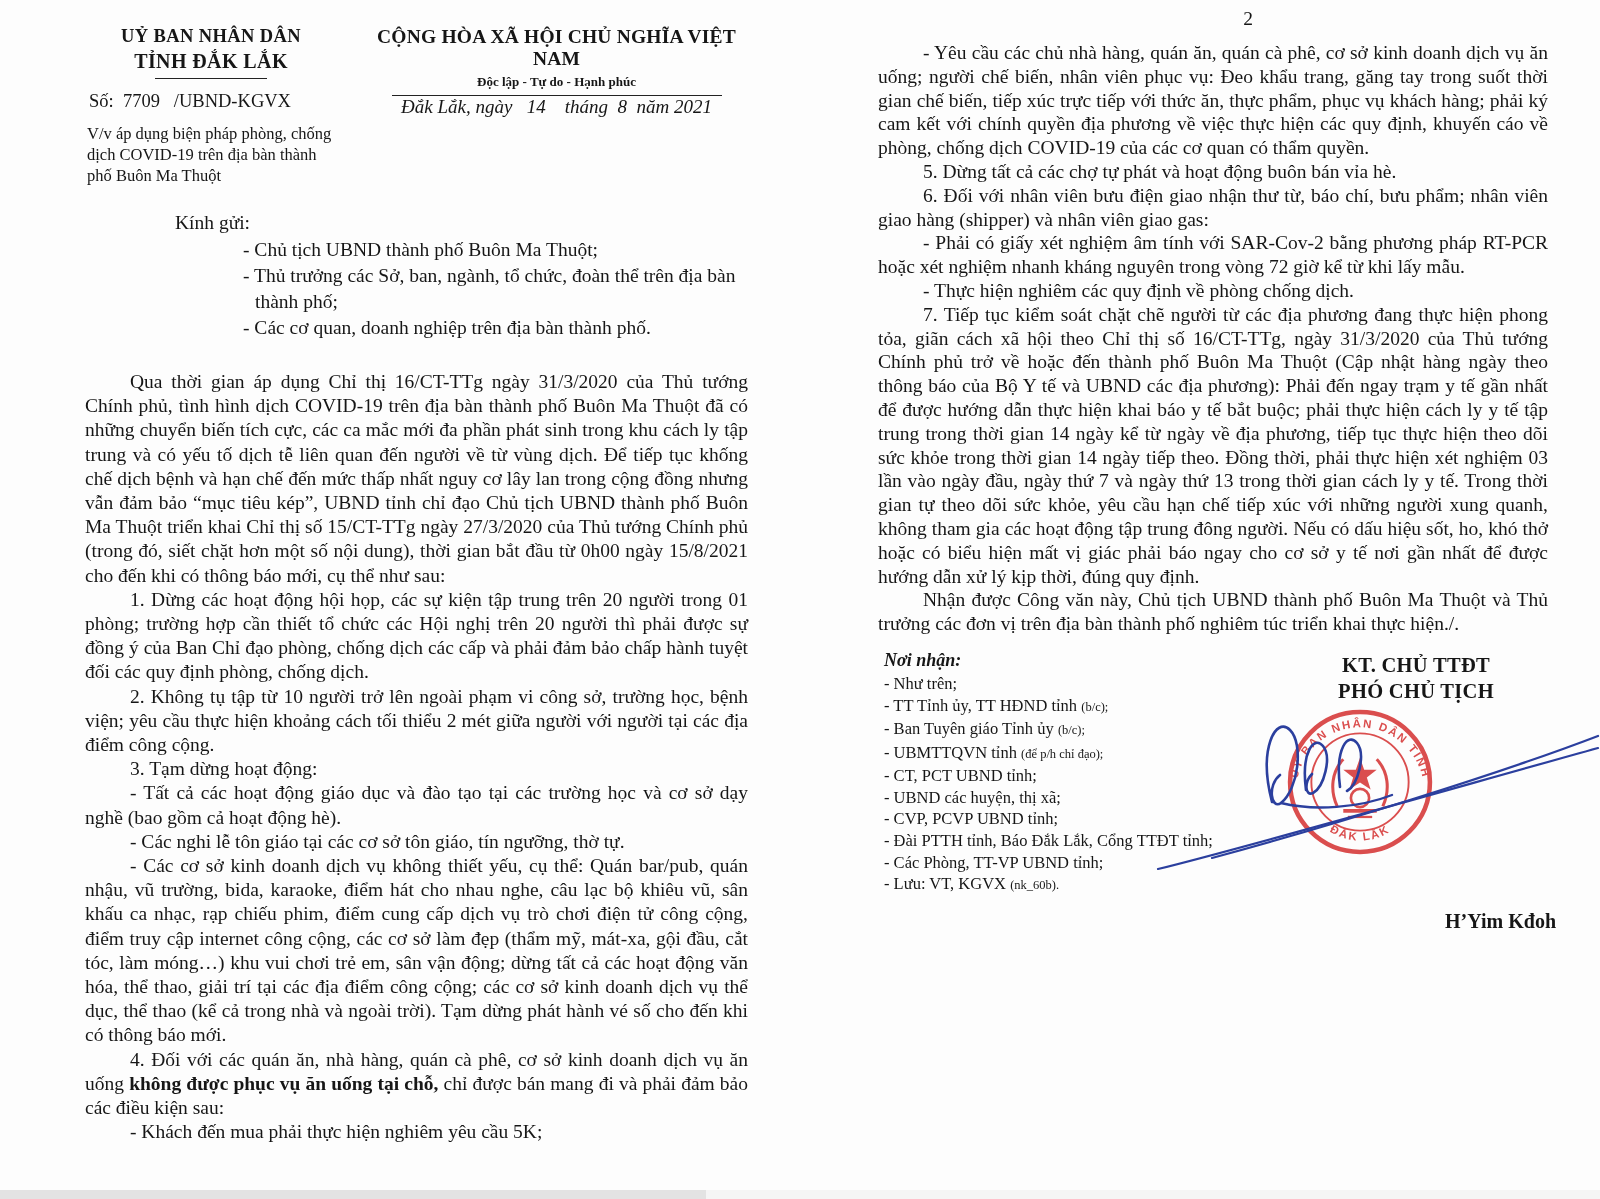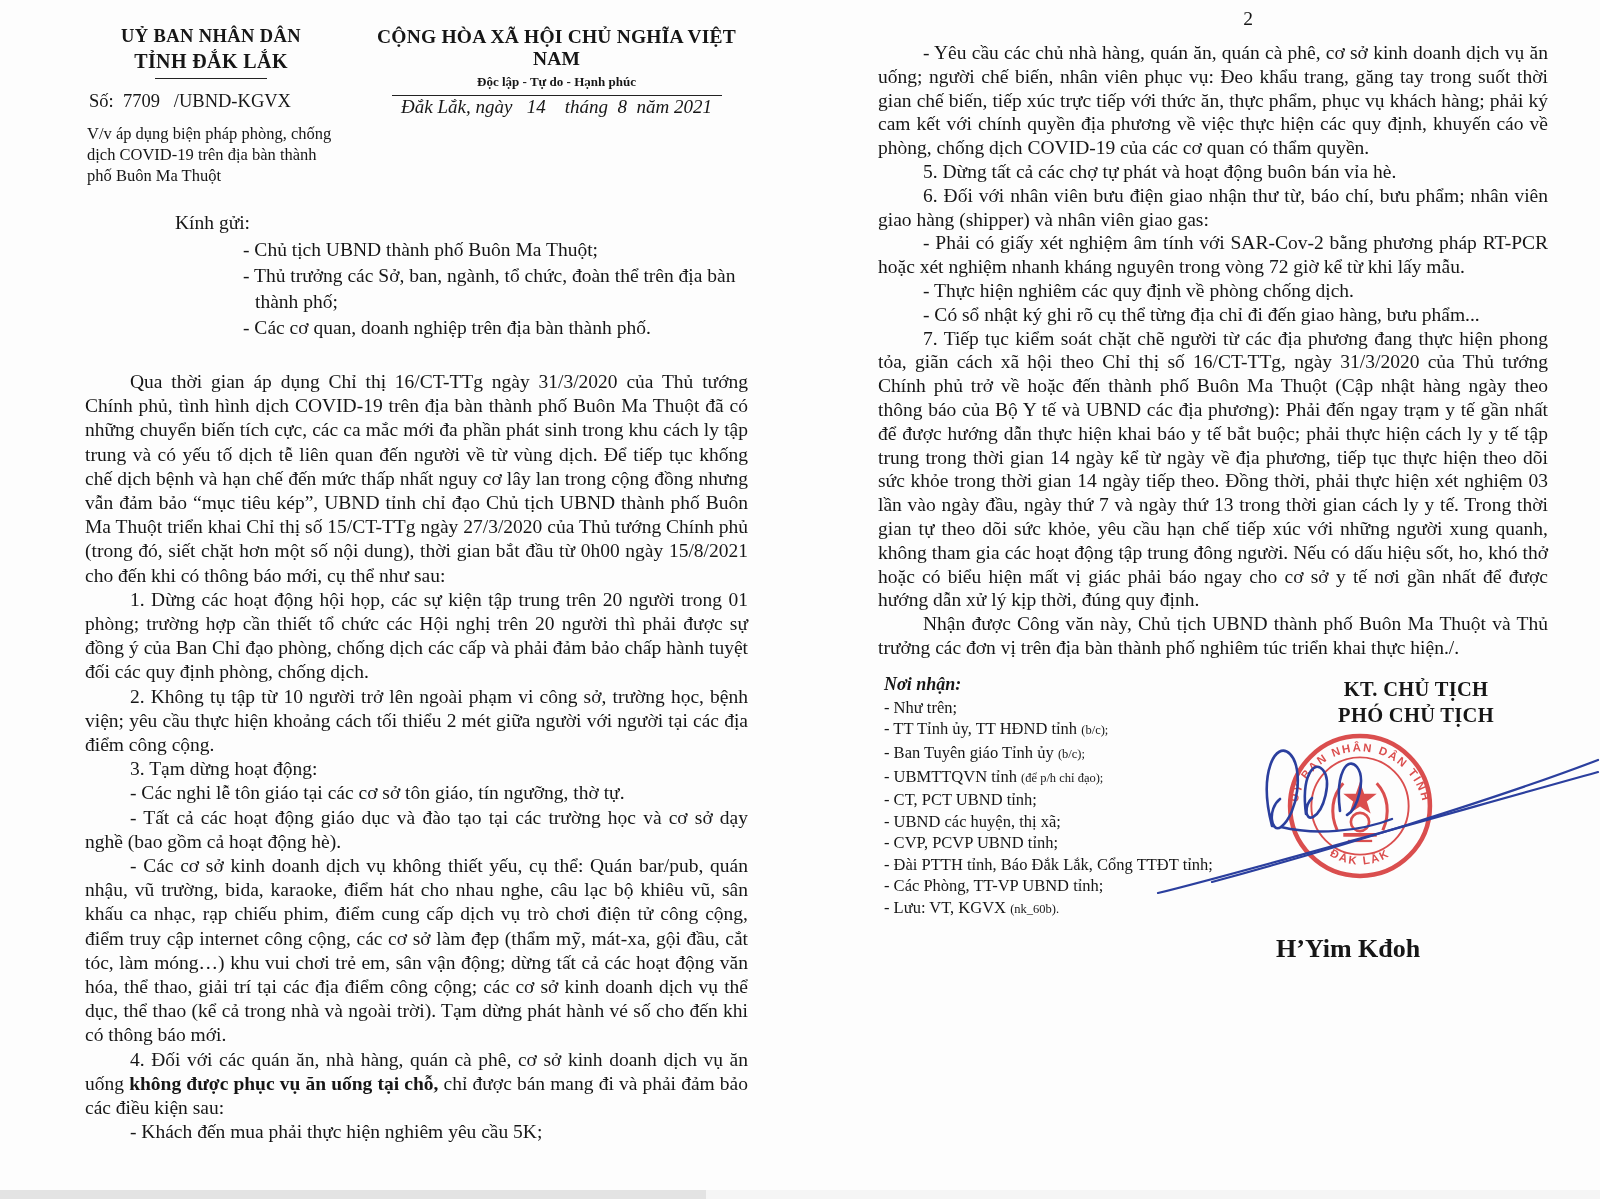--- a/index.html
+++ b/index.html
@@ -50,22 +50,22 @@
   .page-num{font-size:19.5px;text-align:center;padding-left:70px;margin-bottom:11px;}
 
   
   .footer{position:relative;margin-top:12px;height:320px;}
   .noi-nhan{position:absolute;left:6px;top:2px;width:390px;}
   .noi-nhan-title{font-size:18px;font-weight:bold;font-style:italic;margin-bottom:2px;}
   .noi-nhan p{font-size:16.5px;line-height:21.6px;}
   .noi-nhan .small-note{font-size:12.5px;}
   .sig-block{position:absolute;left:398px;top:4px;width:280px;text-align:center;}
   .sig-line{font-weight:bold;font-size:20.5px;line-height:26px;letter-spacing:.3px;}
-  .sig-name{position:absolute;left:398px;top:262px;width:280px;text-align:left;
-    font-weight:bold;font-size:26px;}
+  .sig-name{position:absolute;left:398px;top:262px;width:280px;text-align:right;
+    font-weight:bold;font-size:20px;}
   .stamp-svg{position:absolute;left:406px;top:58px;width:152px;height:152px;opacity:.92;}
   .stamp-ring{fill:none;stroke:var(--stamp-red);}
   .stamp-text{fill:var(--stamp-red);font-weight:bold;font-size:15px;letter-spacing:2.5px;
     font-family:"Liberation Sans","DejaVu Sans",sans-serif;}
   .stamp-fill{fill:var(--stamp-red);}
   .stamp-stroke{fill:none;stroke:var(--stamp-red);}
   .sig-scrawl{position:absolute;top:42px;right:-52px;width:446px;height:190px;}
   .sig-scrawl path{fill:none;stroke:var(--sig-blue);stroke-linecap:round;}
 
   
@@ -99,38 +99,37 @@
         <p>- Thủ trưởng các Sở, ban, ngành, tổ chức, đoàn thể trên địa bàn thành phố;</p>
         <p>- Các cơ quan, doanh nghiệp trên địa bàn thành phố.</p>
       </div>
   </div>
 
   <div class="body-block">
       <p class="para">Qua thời gian áp dụng Chỉ thị 16/CT-TTg ngày 31/3/2020 của Thủ tướng Chính phủ, tình hình dịch COVID-19 trên địa bàn thành phố Buôn Ma Thuột đã có những chuyển biến tích cực, các ca mắc mới đa phần phát sinh trong khu cách ly tập trung và có yếu tố dịch tễ liên quan đến người về từ vùng dịch. Để tiếp tục khống chế dịch bệnh và hạn chế đến mức thấp nhất nguy cơ lây lan trong cộng đồng nhưng vẫn đảm bảo “mục tiêu kép”, UBND tỉnh chỉ đạo Chủ tịch UBND thành phố Buôn Ma Thuột triển khai Chỉ thị số 15/CT-TTg ngày 27/3/2020 của Thủ tướng Chính phủ (trong đó, siết chặt hơn một số nội dung), thời gian bắt đầu từ 0h00 ngày 15/8/2021 cho đến khi có thông báo mới, cụ thể như sau:</p>
       <p class="para">1. Dừng các hoạt động hội họp, các sự kiện tập trung trên 20 người trong 01 phòng; trường hợp cần thiết tổ chức các Hội nghị trên 20 người thì phải được sự đồng ý của Ban Chỉ đạo phòng, chống dịch các cấp và phải đảm bảo chấp hành tuyệt đối các quy định phòng, chống dịch.</p>
       <p class="para">2. Không tụ tập từ 10 người trở lên ngoài phạm vi công sở, trường học, bệnh viện; yêu cầu thực hiện khoảng cách tối thiểu 2 mét giữa người với người tại các địa điểm công cộng.</p>
       <p class="para">3. Tạm dừng hoạt động:</p>
+      <p class="para">- Tất cả các hoạt động giáo dục và đào tạo tại các trường học và cơ sở dạy nghề (bao gồm cả hoạt động hè).</p>
       <p class="para">- Các nghi lễ tôn giáo tại các cơ sở tôn giáo, tín ngưỡng, thờ tự.</p>
-      <p class="para">- Tất cả các hoạt động giáo dục và đào tạo tại các trường học và cơ sở dạy nghề (bao gồm cả hoạt động hè).</p>
       <p class="para">- Các cơ sở kinh doanh dịch vụ không thiết yếu, cụ thể: Quán bar/pub, quán nhậu, vũ trường, bida, karaoke, điểm hát cho nhau nghe, câu lạc bộ khiêu vũ, sân khấu ca nhạc, rạp chiếu phim, điểm cung cấp dịch vụ trò chơi điện tử công cộng, điểm truy cập internet công cộng, các cơ sở làm đẹp (thẩm mỹ, mát-xa, gội đầu, cắt tóc, làm móng…) khu vui chơi trẻ em, sân vận động; dừng tất cả các hoạt động văn hóa, thể thao, giải trí tại các địa điểm công cộng; các cơ sở kinh doanh dịch vụ thể dục, thể thao (kể cả trong nhà và ngoài trời). Tạm dừng phát hành vé số cho đến khi có thông báo mới.</p>
       <p class="para">4. Đối với các quán ăn, nhà hàng, quán cà phê, cơ sở kinh doanh dịch vụ ăn uống <b>không được phục vụ ăn uống tại chỗ,</b> chỉ được bán mang đi và phải đảm bảo các điều kiện sau:</p>
       <p class="para">- Khách đến mua phải thực hiện nghiêm yêu cầu 5K;</p>
     </div>
 </div>
 
 <div class="page page-2">
   <div class="page-num">2</div>
 
   <div class="body-block" style="margin-top:0">
       <p class="para">- Yêu cầu các chủ nhà hàng, quán ăn, quán cà phê, cơ sở kinh doanh dịch vụ ăn uống; người chế biến, nhân viên phục vụ: Đeo khẩu trang, găng tay trong suốt thời gian chế biến, tiếp xúc trực tiếp với thức ăn, thực phẩm, phục vụ khách hàng; phải ký cam kết với chính quyền địa phương về việc thực hiện các quy định, khuyến cáo về phòng, chống dịch COVID-19 của các cơ quan có thẩm quyền.</p>
       <p class="para">5. Dừng tất cả các chợ tự phát và hoạt động buôn bán vỉa hè.</p>
       <p class="para">6. Đối với nhân viên bưu điện giao nhận thư từ, báo chí, bưu phẩm; nhân viên giao hàng (shipper) và nhân viên giao gas:</p>
       <p class="para">- Phải có giấy xét nghiệm âm tính với SAR-Cov-2 bằng phương pháp RT-PCR hoặc xét nghiệm nhanh kháng nguyên trong vòng 72 giờ kể từ khi lấy mẫu.</p>
       <p class="para">- Thực hiện nghiêm các quy định về phòng chống dịch.</p>
-      <p class="para">- Có sổ nhật ký ghi rõ cụ thể từng địa chỉ đi đến giao hàng, bưu phẩm...</p>
       <p class="para">7. Tiếp tục kiểm soát chặt chẽ người từ các địa phương đang thực hiện phong tỏa, giãn cách xã hội theo Chỉ thị số 16/CT-TTg, ngày 31/3/2020 của Thủ tướng Chính phủ trở về hoặc đến thành phố Buôn Ma Thuột (Cập nhật hàng ngày theo thông báo của Bộ Y tế và UBND các địa phương): Phải đến ngay trạm y tế gần nhất để được hướng dẫn thực hiện khai báo y tế bắt buộc; phải thực hiện cách ly y tế tập trung trong thời gian 14 ngày kể từ ngày về địa phương, tiếp tục thực hiện theo dõi sức khỏe trong thời gian 14 ngày tiếp theo. Đồng thời, phải thực hiện xét nghiệm 03 lần vào ngày đầu, ngày thứ 7 và ngày thứ 13 trong thời gian cách ly y tế. Trong thời gian tự theo dõi sức khỏe, yêu cầu hạn chế tiếp xúc với những người xung quanh, không tham gia các hoạt động tập trung đông người. Nếu có dấu hiệu sốt, ho, khó thở hoặc có biểu hiện mất vị giác phải báo ngay cho cơ sở y tế nơi gần nhất để được hướng dẫn xử lý kịp thời, đúng quy định.</p>
       <p class="para">Nhận được Công văn này, Chủ tịch UBND thành phố Buôn Ma Thuột và Thủ trưởng các đơn vị trên địa bàn thành phố nghiêm túc triển khai thực hiện./.</p>
     </div>
 
   <div class="footer">
     <div class="noi-nhan">
       <div class="noi-nhan-title">Nơi nhận:</div>
       <div>
           <p>- Như trên;</p>
           <p>- TT Tỉnh ủy, TT HĐND tỉnh <span class="small-note">(b/c);</span></p>
@@ -139,21 +138,21 @@
           <p>- CT, PCT UBND tỉnh;</p>
           <p>- UBND các huyện, thị xã;</p>
           <p>- CVP, PCVP UBND tỉnh;</p>
           <p>- Đài PTTH tỉnh, Báo Đắk Lắk, Cổng TTĐT tỉnh;</p>
           <p>- Các Phòng, TT-VP UBND tỉnh;</p>
           <p>- Lưu: VT, KGVX <span class="small-note">(nk_60b).</span></p>
         </div>
     </div>
 
     <div class="sig-block">
-      <div class="sig-line">KT. CHỦ TỊCH</div>
+      <div class="sig-line">KT. CHỦ TTĐT</div>
       <div class="sig-line">PHÓ CHỦ TỊCH</div>
     </div>
 
     <svg class="stamp-svg" viewBox="0 0 200 200">
       <defs>
         <path id="arcTop" d="M 16,112 A 84,84 0 1 1 184,112"></path>
         <path id="arcBot" d="M 28,120 A 74,74 0 0 0 172,120"></path>
       </defs>
       <circle class="stamp-ring" cx="100" cy="100" r="92" stroke-width="6"></circle>
       <circle class="stamp-ring" cx="100" cy="100" r="64" stroke-width="2.5"></circle>

